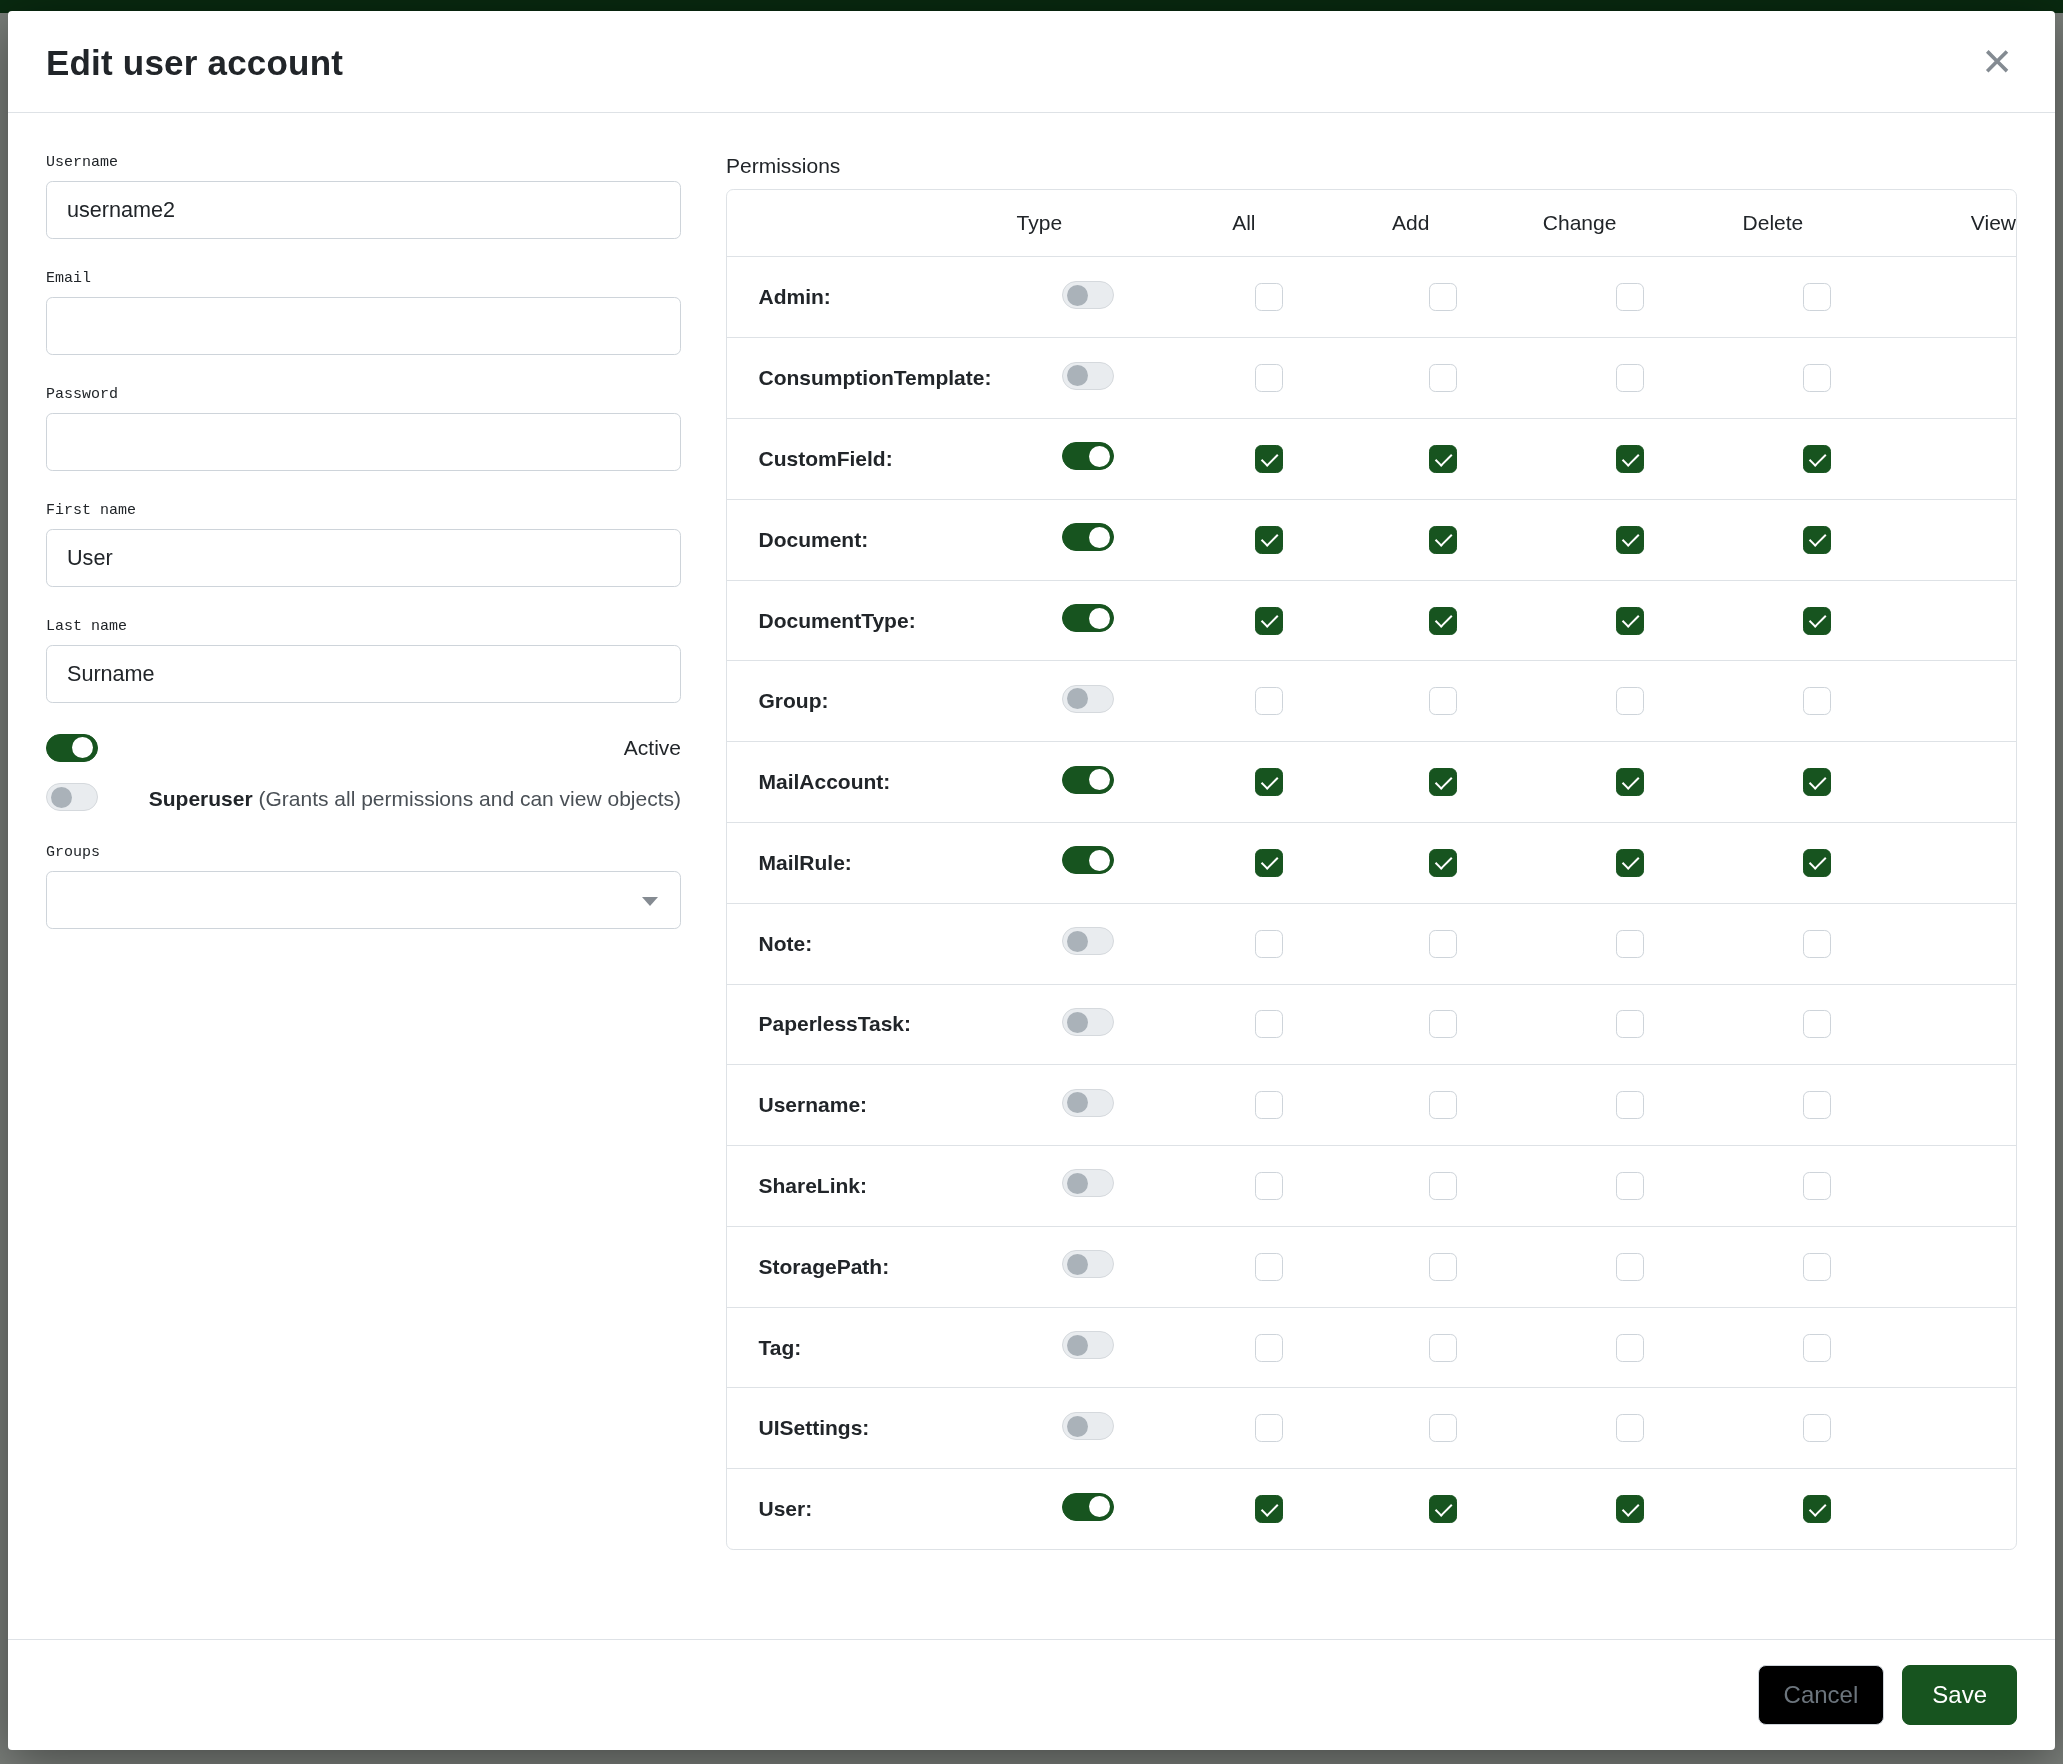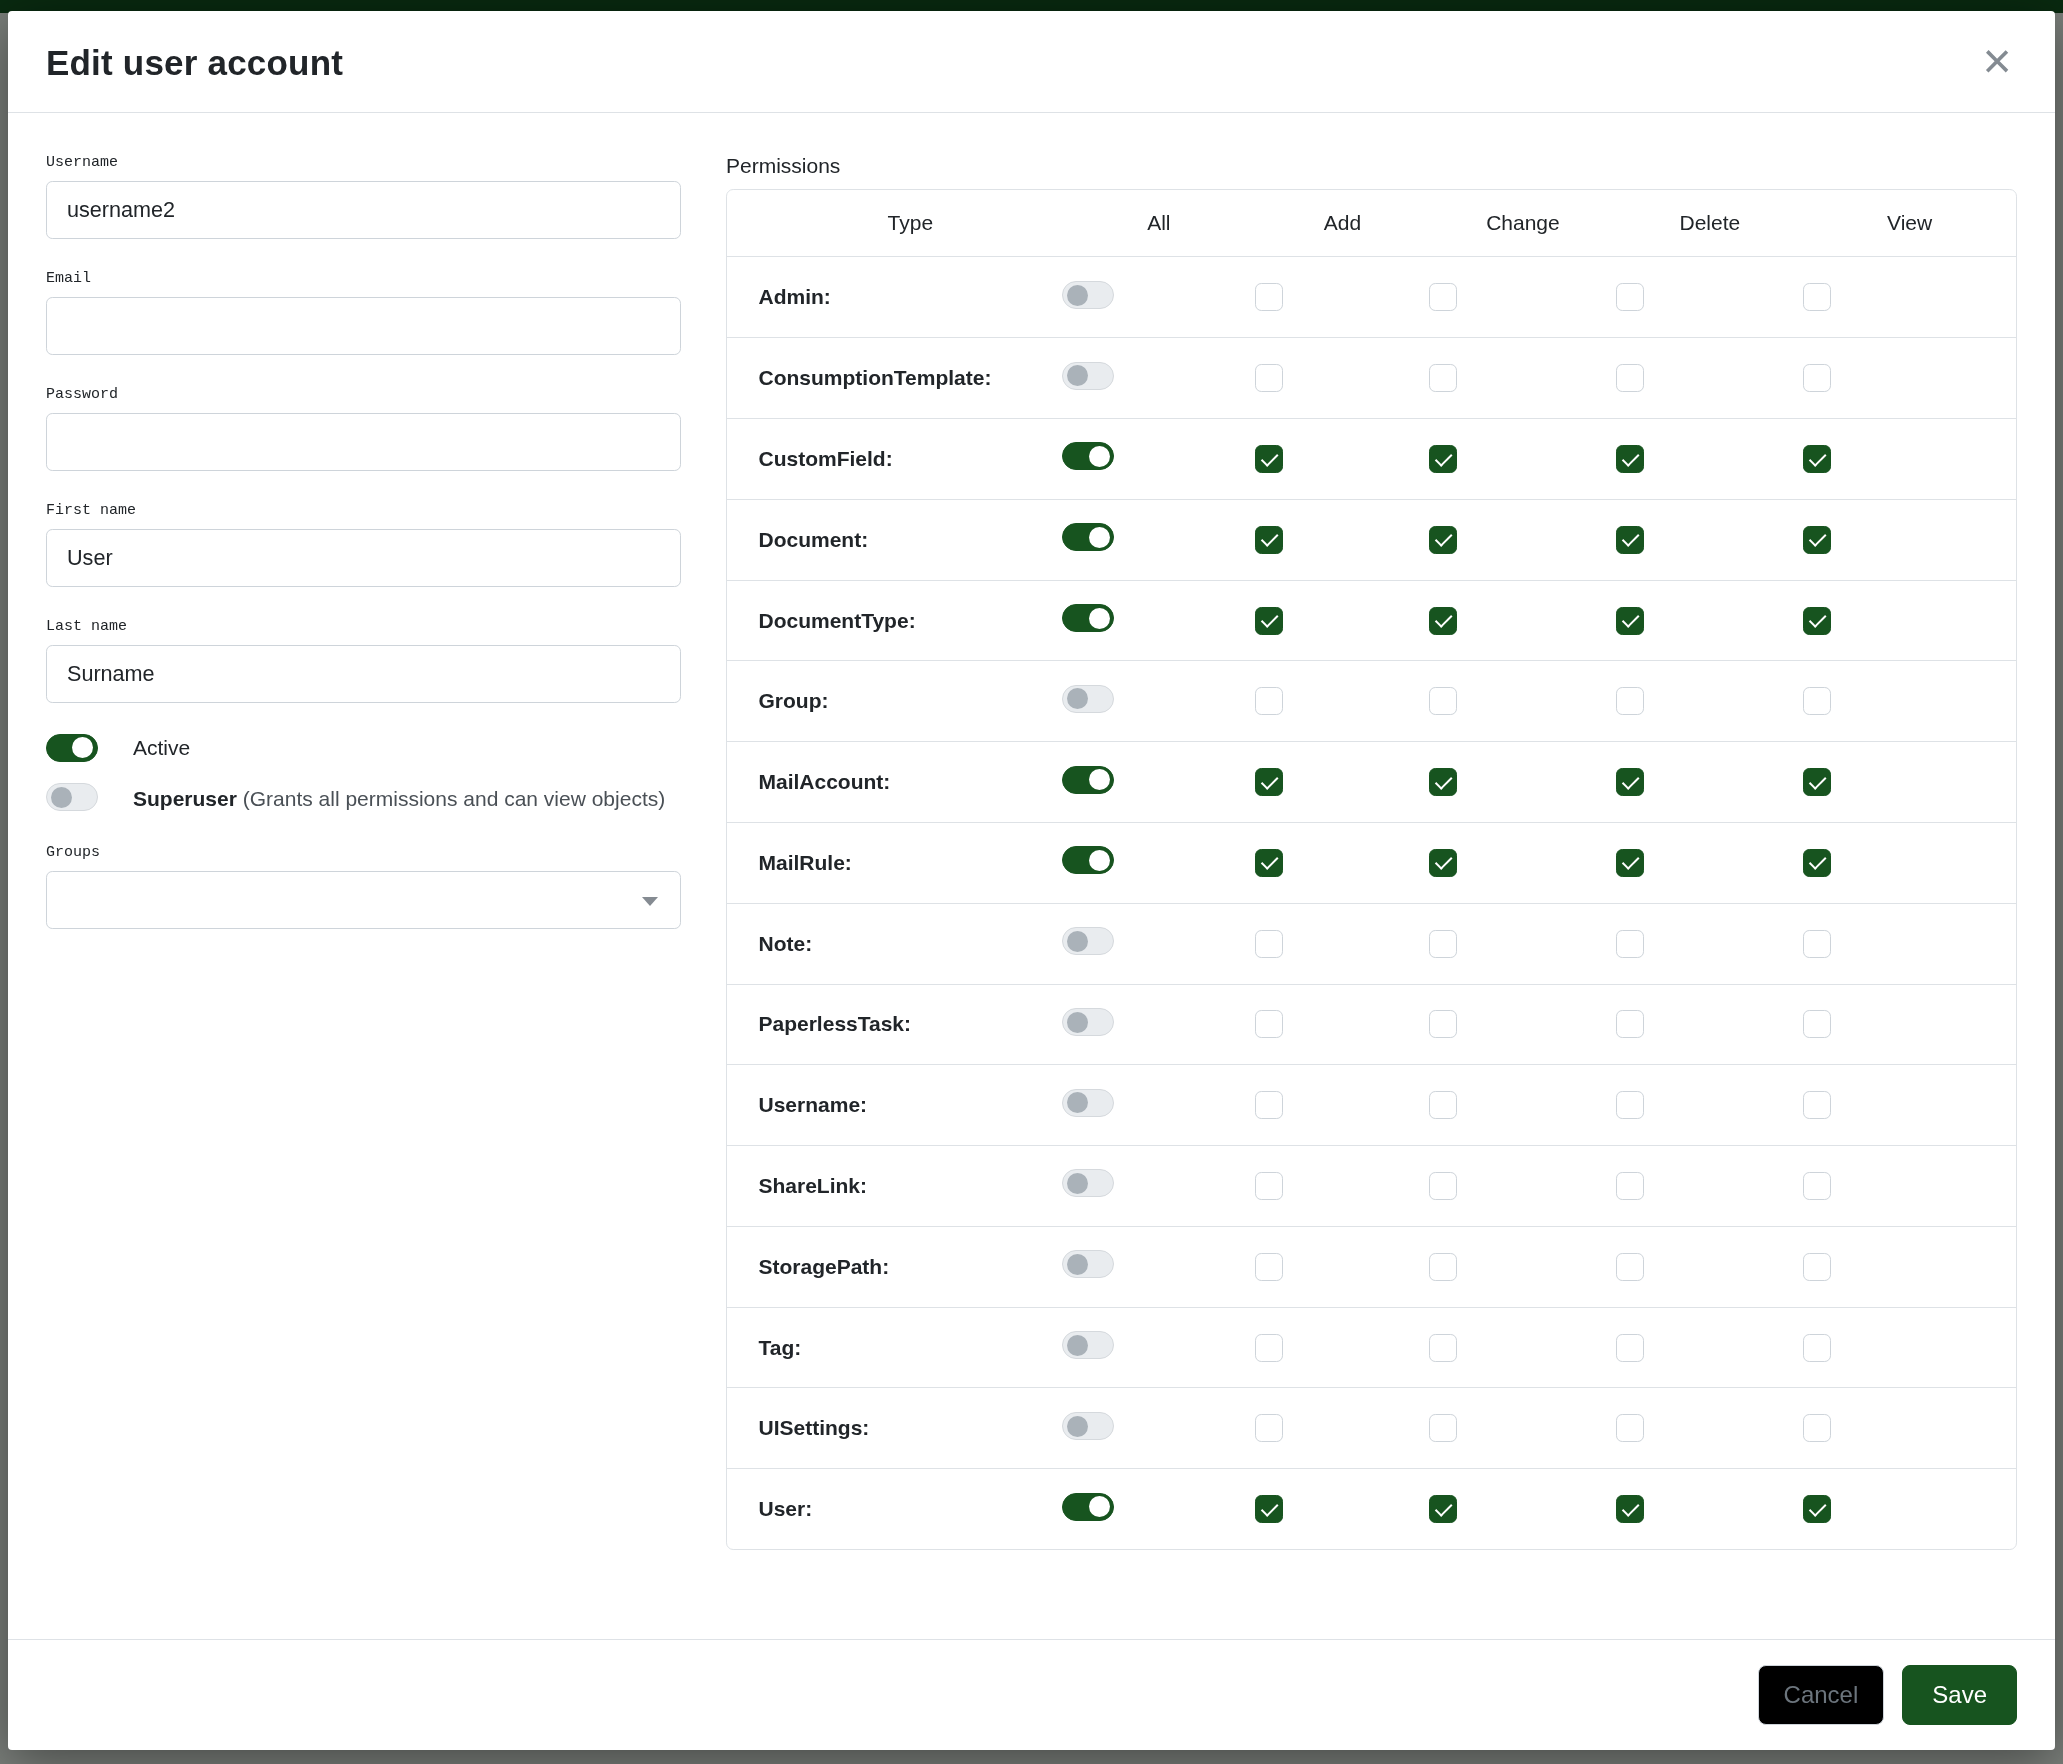--- a/index.html
+++ b/index.html
@@ -59,21 +59,21 @@
     border: 0.9px solid #d5d9dd; cursor: pointer;
   }
   .toggle .knob {
     position: absolute; top: 2.7px; left: 3.6px;
     width: 21px; height: 21px; border-radius: 50%;
     background: #aab2b9;
   }
   .toggle.on { background: #17541f; border-color: #17541f; }
   .toggle.on .knob { left: auto; right: 3.6px; background: #ffffff; }
 
-  .toggle-row { display: flex; align-items: flex-start; gap: 35px; }
+  .toggle-row { display: flex; align-items: flex-start; gap: 17px; justify-content: space-between; }
   .toggle-row.active-row { margin: 5.4px 0 21.6px 0; align-items: center; }
   .toggle-row.superuser-row { margin-bottom: 27px; }
   .toggle-label { font-size: 21px; }
   .su-text { font-size: 21px; line-height: 1.75; margin-top: -2.7px; }
   .su-label { font-weight: 600; }
   .su-hint { color: #4a5056; }
 
   .select {
     position: relative; width: 100%; height: 58px;
     border: 0.9px solid #ced4da; border-radius: 6.3px;
@@ -86,21 +86,21 @@
     border-top: 9px solid #858b92;
   }
 
   .perm-title { font-size: 21px; margin-bottom: 11.7px; }
   .perm-table-wrap {
     border: 0.9px solid #dee2e6; border-radius: 7.2px; overflow: hidden;
     background: #fff;
   }
   table.perm-table { width: 100%; border-collapse: collapse; font-size: 21px; }
   .perm-table th {
-    text-align: center; font-weight: 400; padding: 21px 0; color: #212529;
+    text-align: right; font-weight: 400; padding: 21px 0; color: #212529;
   }
   .perm-table thead tr { border-bottom: 0.9px solid #dee2e6; }
   .perm-table tbody tr + tr { border-top: 0.9px solid #dee2e6; }
   .perm-table td { padding: 23.4px 0; vertical-align: middle; }
   .perm-table .cell-type { padding-left: 31.5px; font-weight: bold; }
   .perm-table th.col-type { padding-left: 31.5px; }
 
   .checkbox {
     position: relative; display: inline-block;
     width: 28px; height: 28px;

